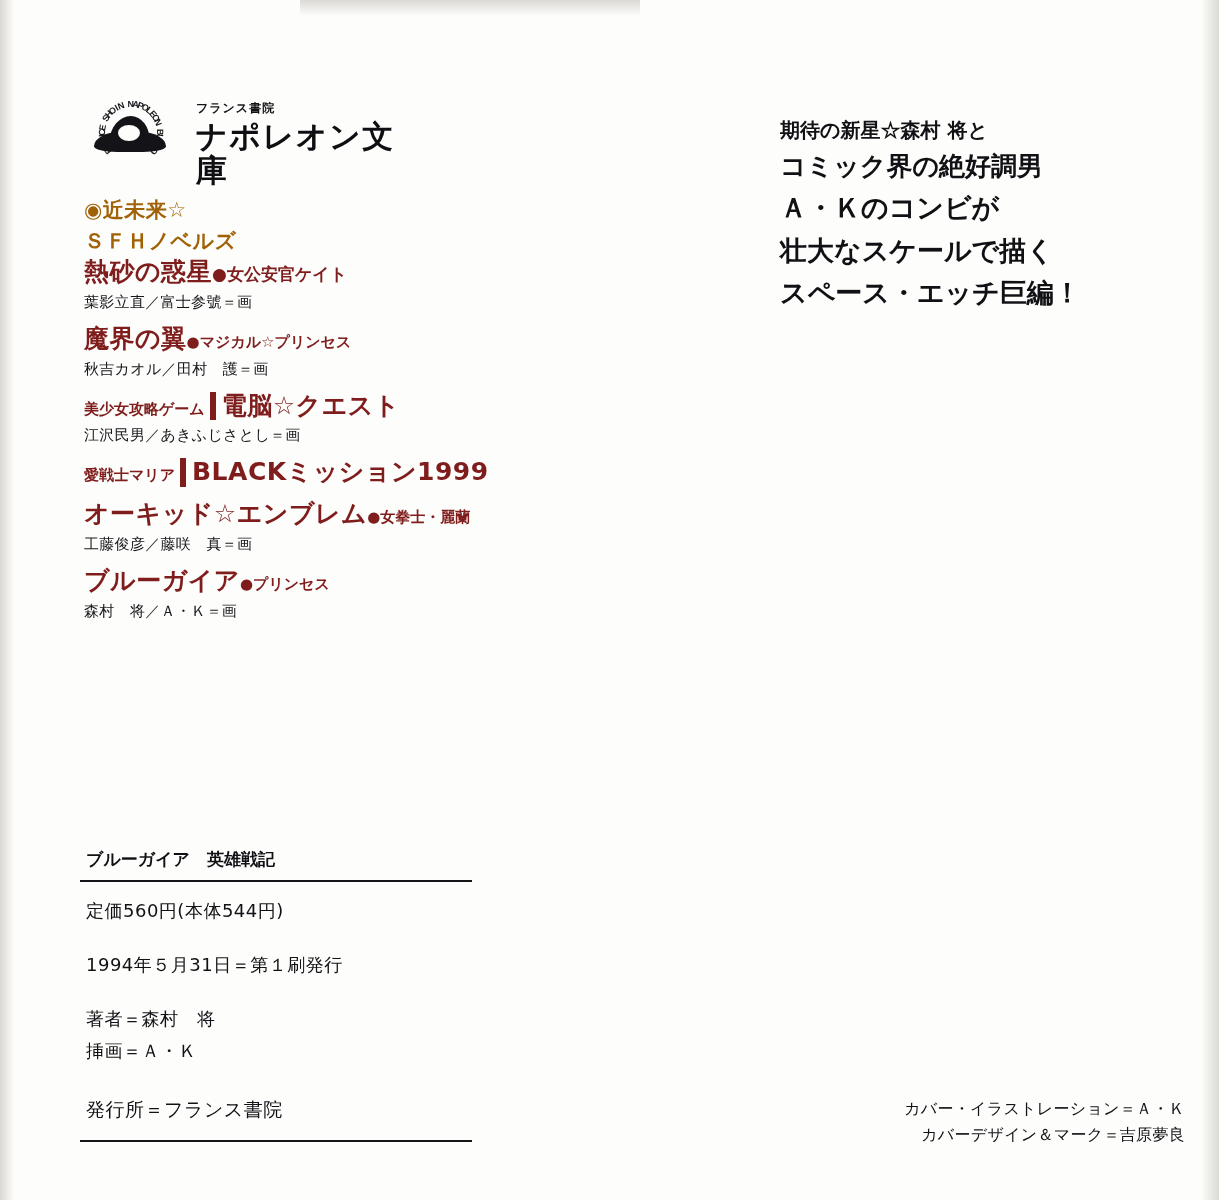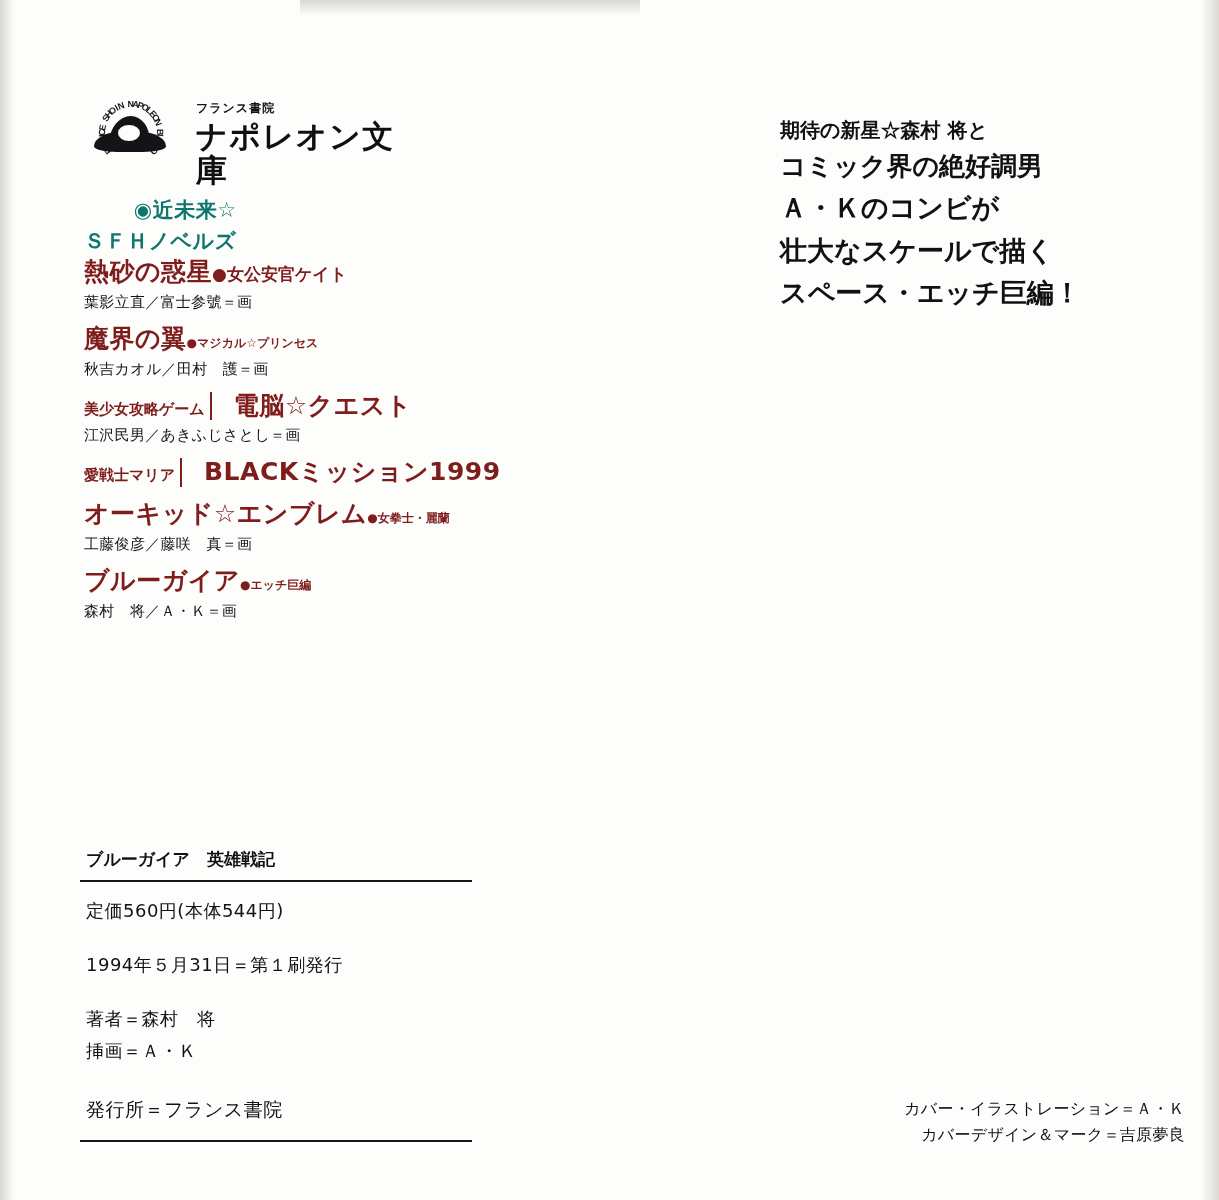--- a/index.html
+++ b/index.html
@@ -118,22 +118,21 @@
     letter-spacing: 1.5px;
     line-height: 1.1;
     margin-top: 2px;
   }
 
   
   .series-head {
     position: absolute;
     left: 84px;
     top: 196px;
-    color: #0f766e;
-    text-align: right;
+    color: #a16207;
   }
   .series-head .l1 {
     font-size: 21px;
     font-weight: 700;
     letter-spacing: .5px;
   }
   .series-head .l2 {
     font-size: 21px;
     font-weight: 700;
     letter-spacing: .5px;
@@ -158,32 +157,32 @@
   .t-big {
     font-size: 25px;
     font-weight: 700;
     letter-spacing: .5px;
   }
   .t-mid {
     font-size: 17px;
     font-weight: 700;
   }
   .t-small {
-    font-size: 12px;
+    font-size: 15px;
     font-weight: 700;
   }
   .t-pre {
     font-size: 15px;
     font-weight: 700;
     padding-right: 5px;
   }
   .rule-left {
     display: inline-block;
-    border-left: 2px solid #7f1d1d;
-    padding-left: 22px;
+    border-left: 6px solid #7f1d1d;
+    padding-left: 6px;
   }
   .entry-credit {
     font-size: 15px;
     font-weight: 400;
     color: #15151a;
     margin-top: 6px;
     letter-spacing: .3px;
   }
 
   
@@ -341,21 +340,21 @@
 
     <div class="entry">
       <div class="entry-title">
         <span class="t-big">オーキッド☆エンブレム</span><span class="t-small">●女拳士・麗蘭</span>
       </div>
       <div class="entry-credit">工藤俊彦／藤咲　真＝画</div>
     </div>
 
     <div class="entry">
       <div class="entry-title">
-        <span class="t-big">ブルーガイア</span><span class="t-small">●エッチ巨編</span>
+        <span class="t-big">ブルーガイア</span><span class="t-small">●プリンセス</span>
       </div>
       <div class="entry-credit">森村　将／Ａ・Ｋ＝画</div>
     </div>
 
   </div>
 
   <div class="blurb">
     <div class="b1">期待の新星☆森村 将と</div>
     <div class="b2">コミック界の絶好調男</div>
     <div class="b3">Ａ・Ｋのコンビが</div>

